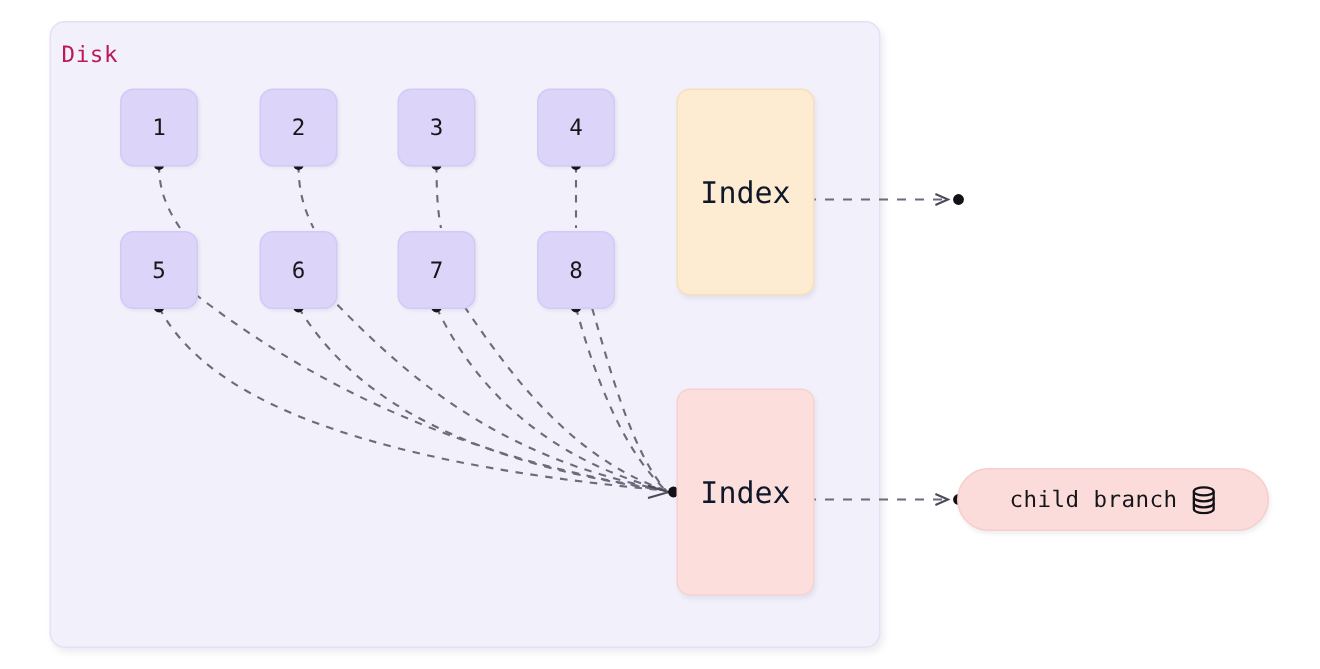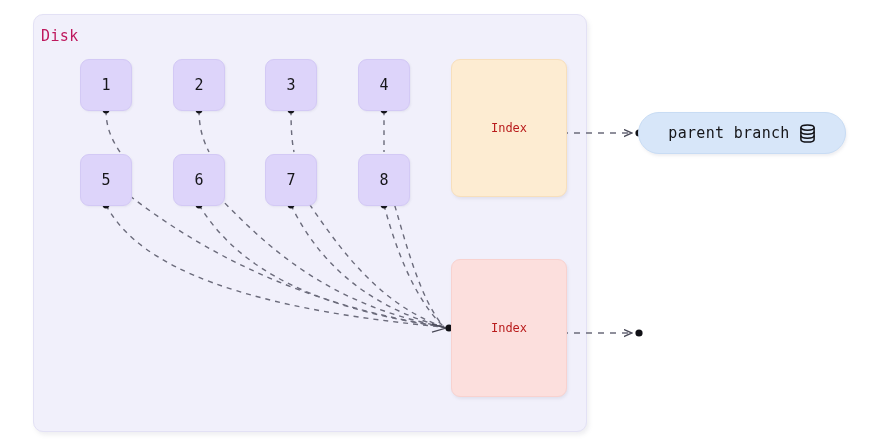--- a/index.html
+++ b/index.html
@@ -55,28 +55,28 @@
     box-sizing: border-box;
     display: flex;
     align-items: center;
     justify-content: center;
     font-size: 15px;
     color: #161619;
     box-shadow: 1px 1px 2px rgba(120,120,150,0.10);
   }
   .index-box {
     position: absolute;
-    width: 116px;
+    width: 92px;
     border-radius: 9px;
     box-sizing: border-box;
     display: flex;
     align-items: center;
     justify-content: center;
-    font-size: 12px;
-    color: #b91c1c;
+    font-size: 20px;
+    color: #0f172a;
     box-shadow: 1px 2px 3px rgba(120,120,150,0.13);
   }
   .index-parent {
     left: 451px;
     top: 59px;
     height: 138px;
     background: #fdecd2;
     border: 1px solid #f7dfbc;
   }
   .index-child {
@@ -192,26 +192,26 @@
   <div class="page-box" style="left:358px; top:59px;">4</div>
 
   <div class="page-box" style="left:80px;  top:154px;">5</div>
   <div class="page-box" style="left:173px; top:154px;">6</div>
   <div class="page-box" style="left:265px; top:154px;">7</div>
   <div class="page-box" style="left:358px; top:154px;">8</div>
 
   <div class="index-box index-parent">Index</div>
   <div class="index-box index-child">Index</div>
 
-  <div class="branch-pill pill-parent">
-    <span class="pill-text">parent branch</span>
+
+  <div class="branch-pill pill-child">
+    <span class="pill-text">child branch</span>
     <span class="db-icon">
       <svg viewBox="0 0 17 19" width="17" height="19">
         <ellipse cx="8.5" cy="3.6" rx="6.6" ry="2.7" fill="none" stroke="#111116" stroke-width="1.5"></ellipse>
         <path d="M1.9,3.6 L1.9,15.4 C1.9,16.9 4.85,18.1 8.5,18.1 C12.15,18.1 15.1,16.9 15.1,15.4 L15.1,3.6" fill="none" stroke="#111116" stroke-width="1.5"></path>
         <path d="M1.9,7.5 C1.9,9.0 4.85,10.2 8.5,10.2 C12.15,10.2 15.1,9.0 15.1,7.5" fill="none" stroke="#111116" stroke-width="1.5"></path>
         <path d="M1.9,11.5 C1.9,13.0 4.85,14.2 8.5,14.2 C12.15,14.2 15.1,13.0 15.1,11.5" fill="none" stroke="#111116" stroke-width="1.5"></path>
       </svg>
     </span>
   </div>
 
-
 </div>
 
 </body></html>

